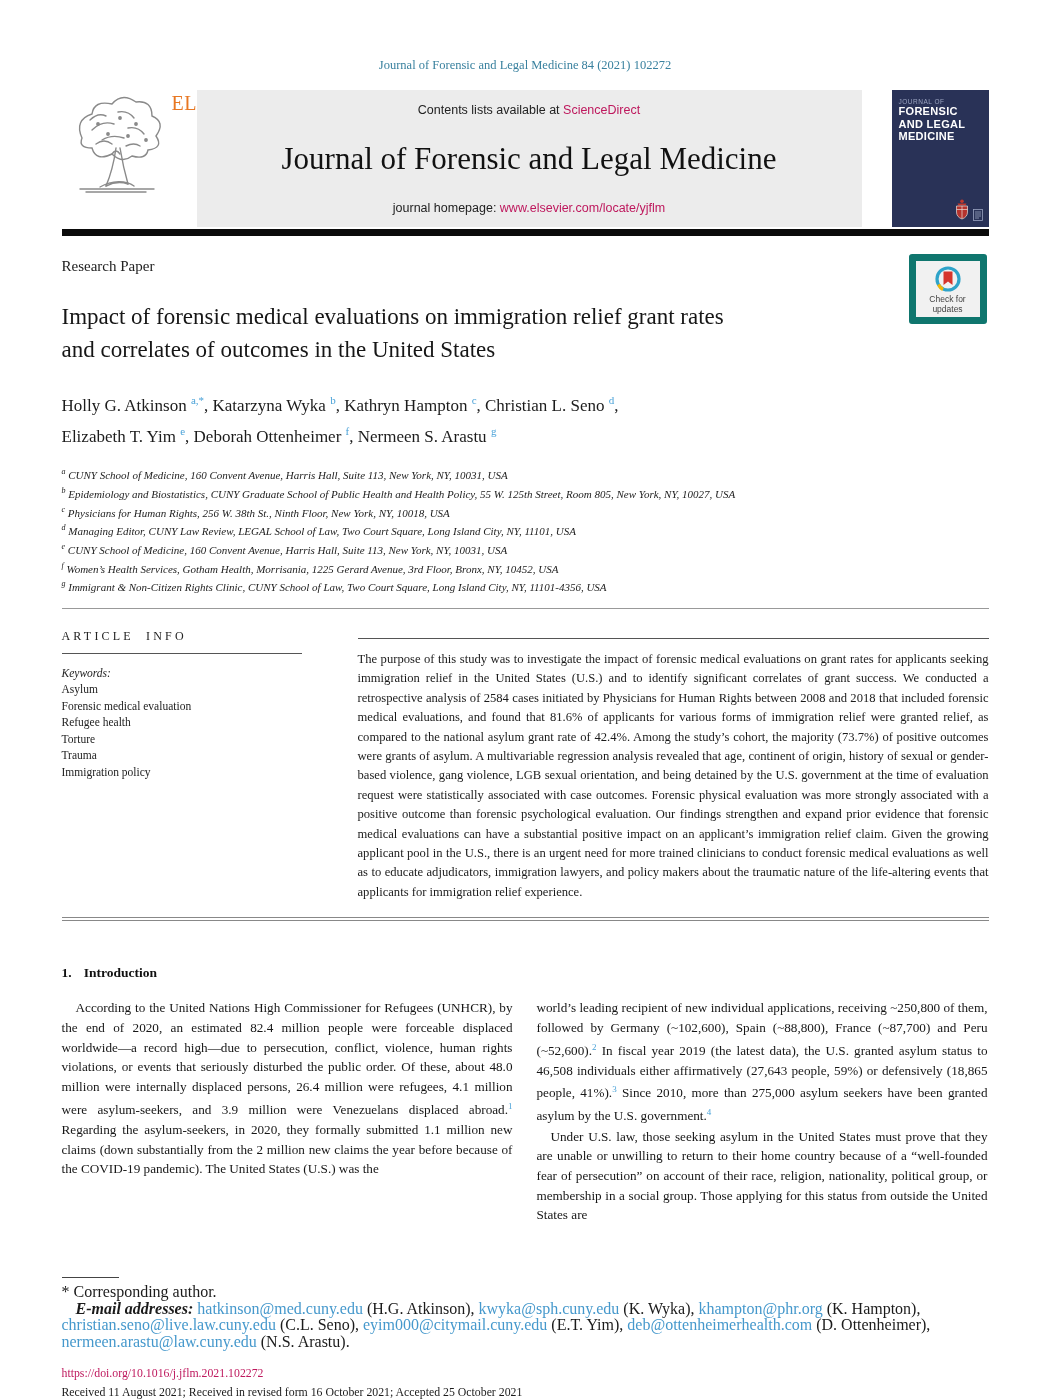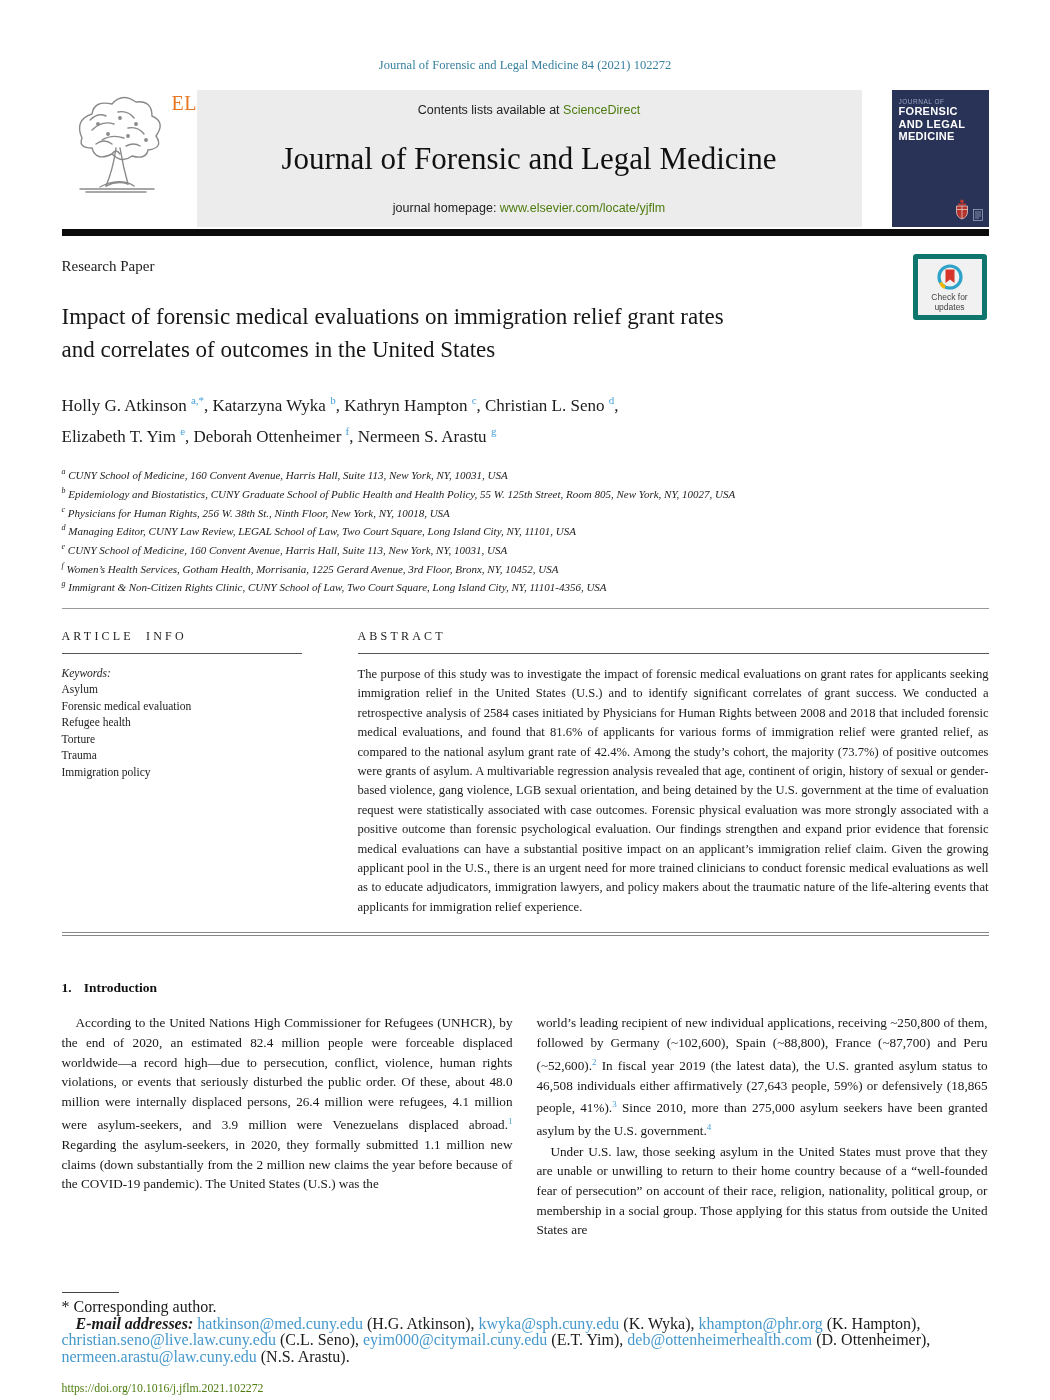--- a/index.html
+++ b/index.html
@@ -14,32 +14,32 @@
   .citation{margin-top:58px;text-align:center;font-size:12.5px;color:#38809e;}
 
   
   .masthead{margin-top:17px;display:flex;align-items:stretch;height:137px;}
   .logo-block{width:132px;display:flex;align-items:flex-start;justify-content:flex-start;background:#fff;}
   .elsevier-word{font-size:20px;color:#e87722;letter-spacing:.5px;margin-top:2px;font-family:"Liberation Serif",serif;}
   .gray-box{flex:1;background:#ececec;margin-left:3px;margin-right:30px;display:flex;flex-direction:column;justify-content:space-between;padding:13px 10px 12px 10px;box-sizing:border-box;}
   .contents-line{text-align:center;font-size:12.5px;font-family:"Liberation Sans",sans-serif;color:#222;}
   .journal-title{text-align:center;font-size:31px;color:#111;}
   .homepage-line{text-align:center;font-size:12.5px;font-family:"Liberation Sans",sans-serif;color:#222;}
-  a.lnk{color:#4d7c0f;text-decoration:none;cursor:pointer;}
+  a.lnk{color:#be185d;text-decoration:none;cursor:pointer;}
   .cover{width:97px;background:#293257;position:relative;box-sizing:border-box;padding:8px 7px;}
   .cover .c1{font-size:6.5px;color:#9aa3c0;font-family:"Liberation Sans",sans-serif;letter-spacing:.5px;}
   .cover .c2{font-size:11px;line-height:12.5px;color:#ffffff;font-weight:bold;font-family:"Liberation Sans",sans-serif;letter-spacing:.3px;}
   .cover .crest{position:absolute;right:6px;bottom:6px;display:flex;align-items:flex-end;gap:2px;}
 
   .black-bar{height:7px;background:#0b0b0b;margin-top:2px;}
 
   
   .art-head{position:relative;margin-top:22px;}
   .type-label{font-size:15px;color:#222;}
-  .check-badge{position:absolute;right:2px;top:-4px;width:60px;background:#f1f1f1;border:5px solid #0f766e;border-radius:3px;
+  .check-badge{position:absolute;right:2px;top:-4px;width:60px;background:#f1f1f1;border:7px solid #0f766e;border-radius:3px;
     display:flex;flex-direction:column;align-items:center;padding:4px 2px 3px 2px;}
   .check-badge .cb-txt{font-size:8.5px;line-height:9.5px;color:#444;font-family:"Liberation Sans",sans-serif;text-align:center;}
   .title{margin-top:25px;font-size:23px;line-height:33px;color:#161616;padding-right:130px;}
   .authors{margin-top:21px;font-size:17px;line-height:26px;color:#1c1c1c;}
   .authors sup{font-size:11px;color:#4aa2d8;}
   .authors .sep{color:#1c1c1c;}
   .affils{margin-top:14px;font-size:11px;line-height:15px;font-style:italic;color:#222;}
   .affils sup{font-size:8px;}
 
   .rule-full{border-top:1px solid #999;margin-top:13px;}
@@ -198,21 +198,20 @@
         <div class="kw-label">Keywords:</div>
         <div>Asylum</div>
         <div>Forensic medical evaluation</div>
         <div>Refugee health</div>
         <div>Torture</div>
         <div>Trauma</div>
         <div>Immigration policy</div>
       </div>
     </div>
     <div class="abs-col">
-      <div class="sec-head">ABSTRACT</div>
       <div class="head-rule"></div>
       <div class="abs-text">The purpose of this study was to investigate the impact of forensic medical evaluations on grant rates for applicants seeking immigration relief in the United States (U.S.) and to identify significant correlates of grant success. We conducted a retrospective analysis of 2584 cases initiated by Physicians for Human Rights between 2008 and 2018 that included forensic medical evaluations, and found that 81.6% of applicants for various forms of immigration relief were granted relief, as compared to the national asylum grant rate of 42.4%. Among the study’s cohort, the majority (73.7%) of positive outcomes were grants of asylum. A multivariable regression analysis revealed that age, continent of origin, history of sexual or gender-based violence, gang violence, LGB sexual orientation, and being detained by the U.S. government at the time of evaluation request were statistically associated with case outcomes. Forensic physical evaluation was more strongly associated with a positive outcome than forensic psychological evaluation. Our findings strengthen and expand prior evidence that forensic medical evaluations can have a substantial positive impact on an applicant’s immigration relief claim. Given the growing applicant pool in the U.S., there is an urgent need for more trained clinicians to conduct forensic medical evaluations as well as to educate adjudicators, immigration lawyers, and policy makers about the traumatic nature of the life-altering events that applicants for immigration relief experience.</div>
     </div>
   </div>
 
   <div class="double-rule"></div>
 
   <div class="intro">
     <div class="intro-head">
       <span class="num">1.</span><span>Introduction</span>

